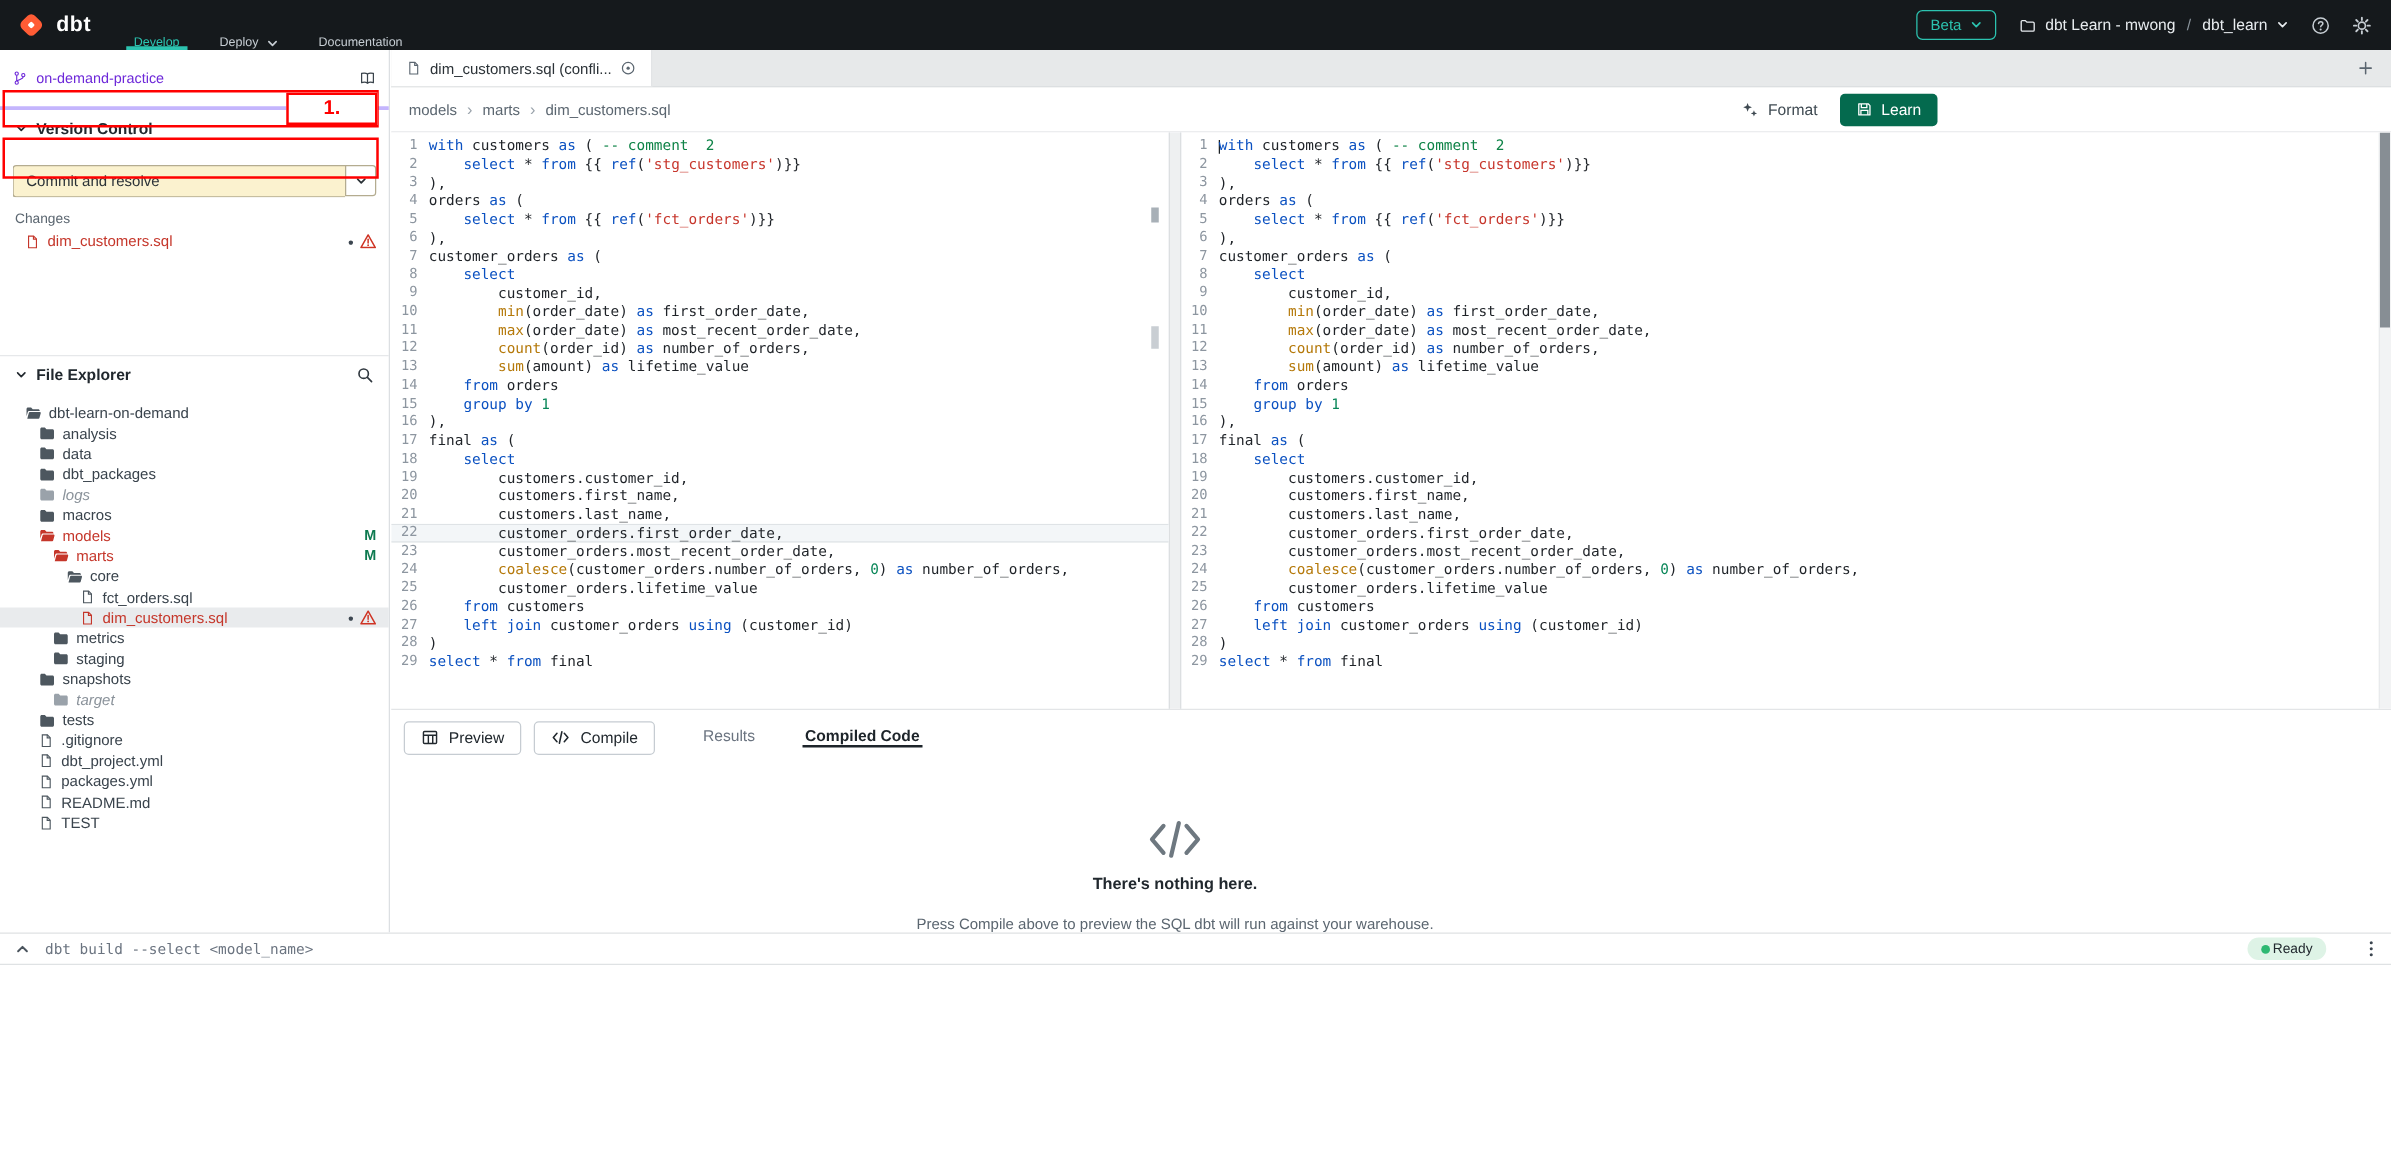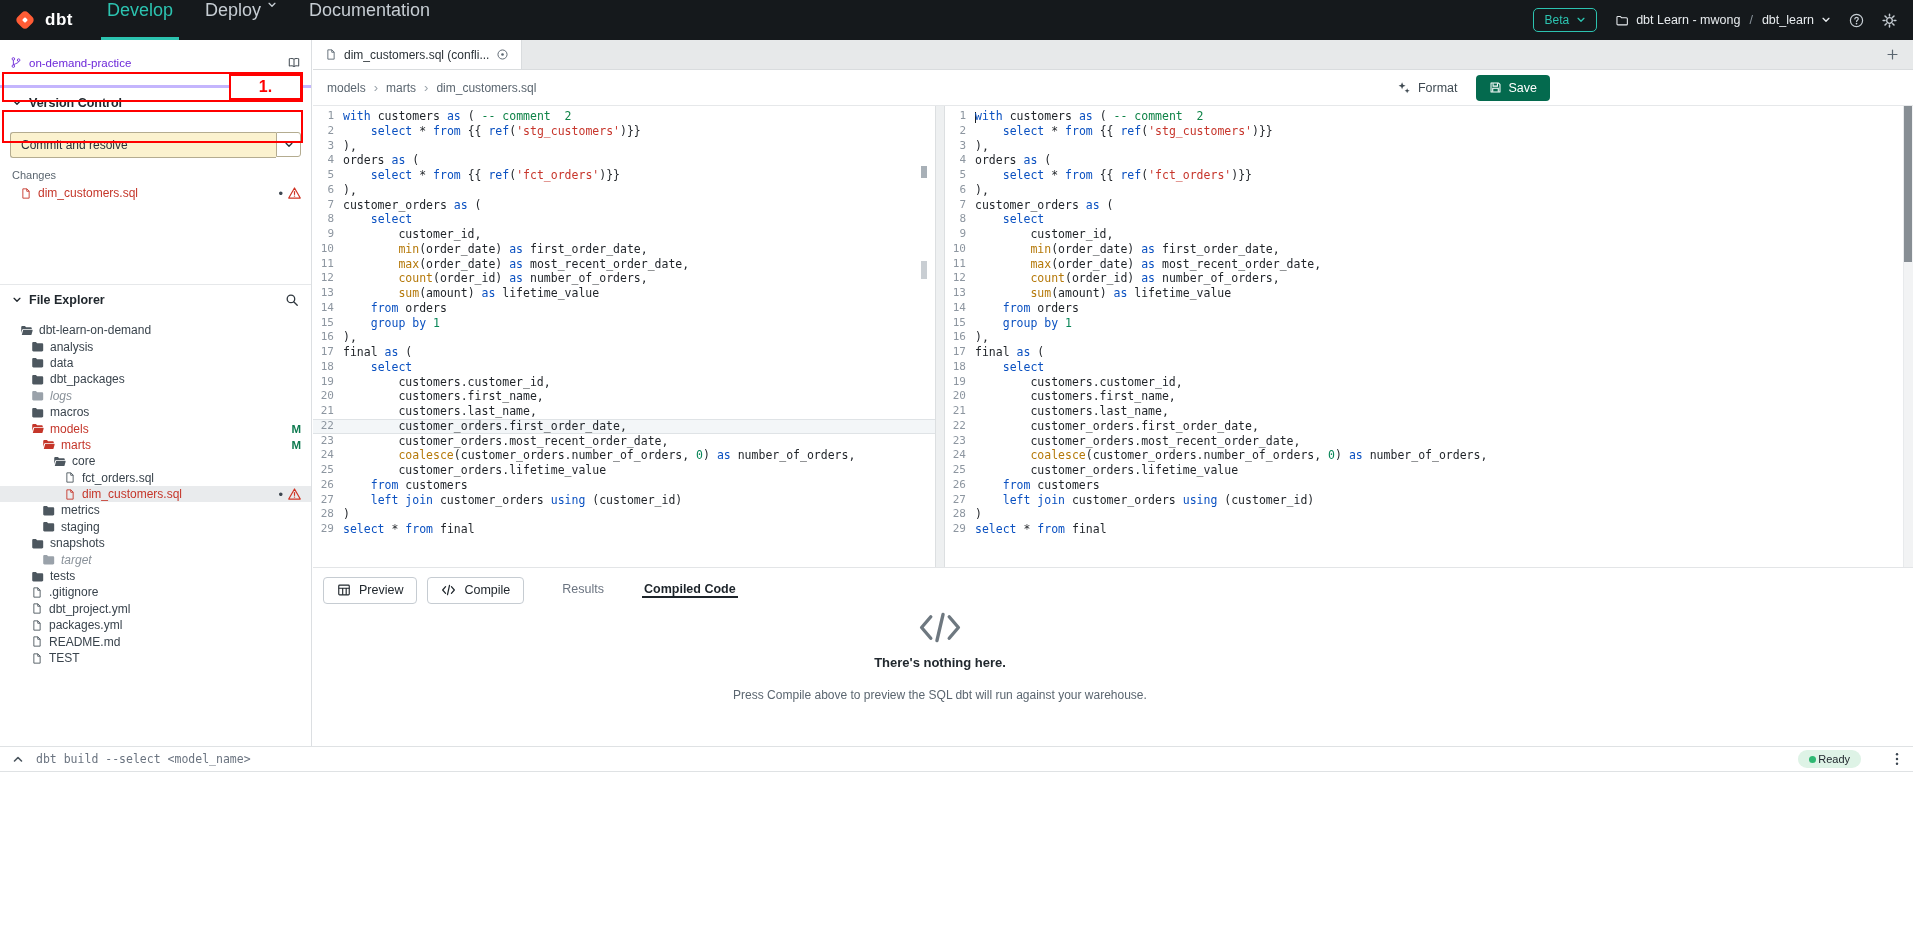--- a/index.html
+++ b/index.html
@@ -9,21 +9,21 @@
        --teal:#2cc3b0;--save-green:#046a4e;--error-red:#c5362a;--anno-red:#ff0000;
        --kw:#0b51c1;--fn:#b5790a;--str:#c7362c;--com:#0e8347;--num:#098658}
   .icon{display:inline-flex;align-items:center;justify-content:center;line-height:0}
   .icon svg{display:block}
 
   
   .topnav{position:absolute;top:0;left:0;width:100%;height:40px;background:#15191c;display:flex;align-items:center;color:#c6cdd3;z-index:5}
   .logo{display:flex;align-items:center;gap:9px;padding:0 18px 0 14px;cursor:pointer}
   .logo-text{color:#fff;font-weight:bold;font-size:17px;letter-spacing:.5px}
   .main-nav{display:flex;height:100%}
-  .nav-item{position:relative;display:flex;align-items:flex-start;gap:6px;padding:0 16px;font-size:18px;color:#c6cdd3;cursor:pointer}
+  .nav-item{position:relative;display:flex;align-items:flex-end;gap:6px;padding:0 16px;font-size:10px;color:#c6cdd3;cursor:pointer}
   .nav-item.active{color:var(--teal)}
   .nav-item.active::after{content:"";position:absolute;left:10px;right:10px;bottom:0;height:3px;background:var(--teal)}
   .topnav-right{margin-left:auto;display:flex;align-items:center;gap:18px;padding-right:16px}
   .beta-pill{display:flex;align-items:center;gap:7px;border:1px solid var(--teal);color:var(--teal);border-radius:5px;padding:4px 10px;font-size:12px;cursor:pointer}
   .account{display:flex;align-items:center;gap:7px;color:#e8ecef;font-size:12.5px;cursor:pointer}
   .acct-sep{color:#8a949c;margin:0 2px}
   .nav-ic{color:#c6cdd3;cursor:pointer}
 
   
   .sidebar{position:absolute;top:40px;left:0;width:312px;height:706px;background:#fff;border-right:1px solid #dcdfe2}
@@ -87,21 +87,21 @@
   .thumb-lg{position:absolute;top:0;right:1px;width:8px;height:156px;background:#878e94}
 
   
   .bottom-panel{flex:1;display:flex;flex-direction:column}
   .bp-toolbar{height:44px;display:flex;align-items:center;padding-left:10px}
   .btn-outline{display:flex;align-items:center;gap:8px;height:27px;align-self:center;padding:0 13px;background:#fff;border:1px solid #c6ccd2;border-radius:4px;font-size:12.5px;color:#21282e;font-family:inherit;cursor:pointer;margin-right:10px}
   .btn-outline .icon{color:#21282e}
   .bp-tabs{display:flex;margin-left:26px}
   .bp-tab{display:flex;align-items:center;padding:0 2px;margin-right:36px;font-size:12.5px;color:#6b7480;cursor:pointer;border-bottom:2px solid transparent}
   .bp-tab.active{color:#1d242a;font-weight:bold;border-bottom-color:#1d242a}
-  .bp-content{flex:1;display:flex;align-items:flex-start;justify-content:center}
+  .bp-content{flex:1;display:flex;align-items:flex-end;justify-content:center}
   .empty-block{display:flex;flex-direction:column;align-items:center;transform:translateX(-173px)}
   .big{color:#6e7880}
   .empty-title{font-weight:bold;font-size:13px;color:#21282e;margin-top:12px}
   .empty-sub{font-size:12px;color:#5b6670;margin-top:18px}
 
   
   .command-bar{position:absolute;top:746px;left:0;width:100%;height:26px;background:#fff;border-top:1px solid #dfe2e4;border-bottom:1px solid #dfe2e4;display:flex;align-items:center;padding:0 12px;gap:12px}
   .cb-chevron{color:#4b555e;cursor:pointer}
   .command-text{font-family:"DejaVu Sans Mono","Liberation Mono",monospace;font-size:11.5px;color:#6b7480;cursor:text}
   .cb-right{margin-left:auto;display:flex;align-items:center;gap:34px;padding-right:2px}
@@ -520,21 +520,21 @@
             </span>
           <span>Format</span>
         </div>
         <button class="save-btn">
           <span class="icon">
               <svg width="13" height="13" viewBox="0 0 16 16">
                 <path d="M2.5 2.5h9.2l1.8 1.8v9.2H2.5z" fill="none" stroke="currentColor" stroke-width="1.3" stroke-linejoin="round"></path>
                 <path d="M5 2.7v3.6h5.4V2.7M4.6 13.3V8.9h6.8v4.4" fill="none" stroke="currentColor" stroke-width="1.3"></path>
               </svg>
             </span>
-          <span>Save</span>
+          <span>Learn</span>
         </button>
       </div>
     </div>
 
     <div class="editors">
       <div class="pane left">
         <div class="code-wrap">
             <div class="code-line">
               <span class="ln">1</span>
               <span class="code"><span class="tok-k">with</span><span class="tok-p"> customers </span><span class="tok-k">as</span><span class="tok-p"> ( </span><span class="tok-c">-- comment  2</span></span>

